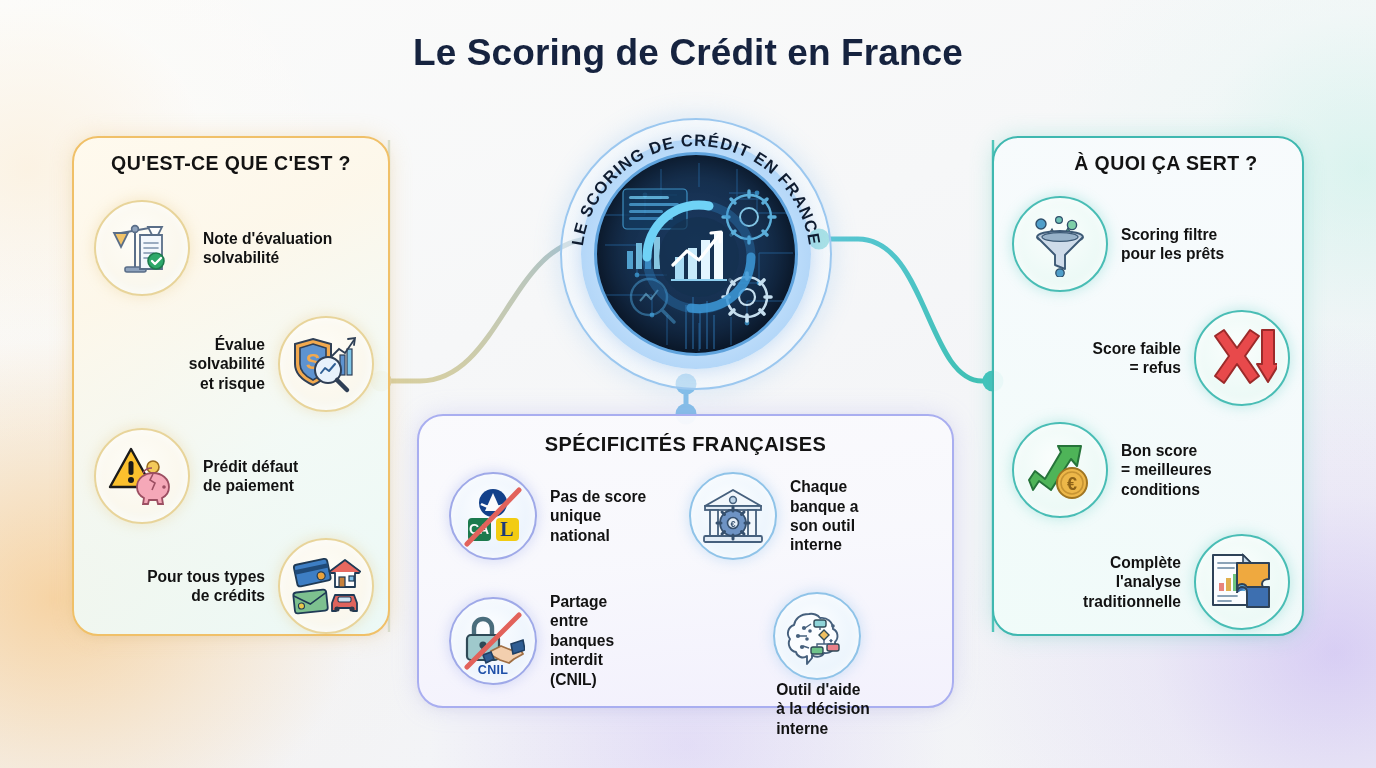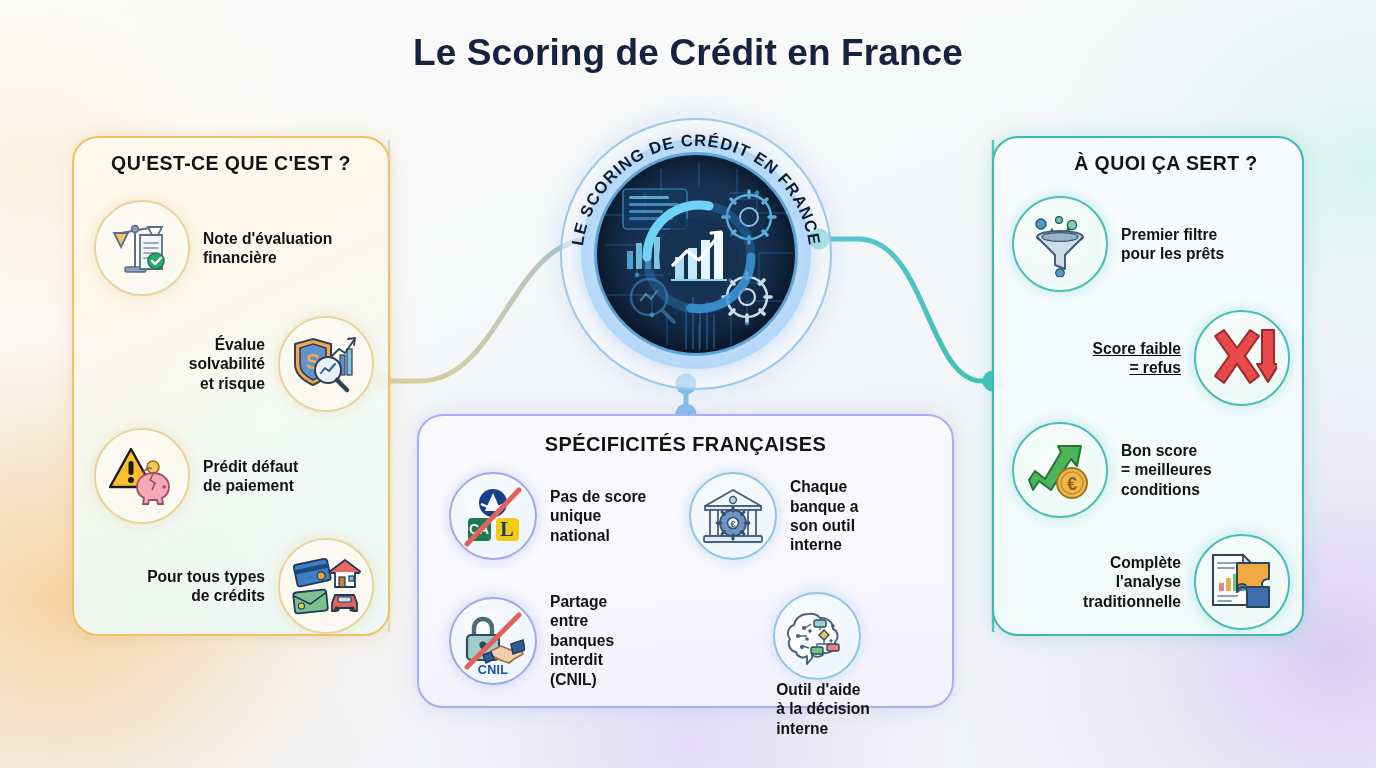--- a/index.html
+++ b/index.html
@@ -339,21 +339,21 @@
           <line x1="35" y1="28" x2="49" y2="28"></line>
             <line x1="35" y1="33" x2="49" y2="33"></line>
           <line x1="35" y1="38" x2="45" y2="38"></line>
             <line x1="35" y1="43" x2="42" y2="43"></line>
         </g>
         <circle cx="47" cy="46" r="8" fill="#2ea86a" stroke="#1d7a4c" stroke-width="1.6"></circle>
         <path d="M43 46 l3 3 l6 -6" stroke="#fff" stroke-width="2.4" fill="none" stroke-linecap="round" stroke-linejoin="round"></path>
       </svg>
     </div>
     <div class="lbl">Note d'évaluation
-financière</div>
+solvabilité</div>
   </div>
 
   <div class="item rev" style="left:20px; top:178px; width:280px; justify-content:flex-start;">
     <div class="ic ic-amber">
       <svg width="70" height="66" viewBox="0 0 70 66">
         <path d="M22 8 L40 13 L40 33 C40 44 31 50 22 54 C13 50 4 44 4 33 L4 13 Z" fill="#f2a94e" stroke="#2f3f55" stroke-width="2"></path>
         <path d="M22 13 L35 17 L35 33 C35 41 28 46 22 49 C16 46 9 41 9 33 L9 17 Z" fill="#5e93d0" stroke="#2f3f55" stroke-width="1.6"></path>
         <text x="22" y="38" font-size="22" font-weight="700" fill="#f2a94e" text-anchor="middle" font-family="Liberation Sans, sans-serif">S</text>
         <g>
           <rect x="42" y="30" width="5" height="14" fill="#f2a94e" stroke="#2f3f55" stroke-width="1.2"></rect>
@@ -431,25 +431,25 @@
         <circle cx="32" cy="9" r="3.4" fill="#6fc2b6" stroke="#2f4f6a" stroke-width="1.2"></circle>
         <circle cx="45" cy="14" r="4.6" fill="#7ecfa8" stroke="#2f4f6a" stroke-width="1.4"></circle>
         <path d="M22 23 l3 -5 l3 6 l-3 4 z" fill="#e8a23b" stroke="#2f4f6a" stroke-width="1.1"></path>
         <path d="M38 22 l3 -5 l3 6 l-3 4 z" fill="#5ab87f" stroke="#2f4f6a" stroke-width="1.1"></path>
         <ellipse cx="33" cy="26" rx="23" ry="6" fill="#b9cbdc" stroke="#3d5a76" stroke-width="1.9"></ellipse>
         <path d="M10 26 L28 44 L28 54 L38 58 L38 44 L56 26" fill="#cfdcea" stroke="#3d5a76" stroke-width="1.9" stroke-linejoin="round"></path>
         <ellipse cx="33" cy="26" rx="18" ry="4.4" fill="#97b2c9" stroke="#3d5a76" stroke-width="1.3"></ellipse>
         <circle cx="33" cy="62" r="4.2" fill="#4f9ec9" stroke="#2f4f6a" stroke-width="1.3"></circle>
       </svg>
     </div>
-    <div class="lbl">Premier filtre
+    <div class="lbl">Scoring filtre
 pour les prêts</div>
   </div>
 
-  <div class="item rev" style="left:14px; top:172px; width:282px; justify-content:flex-start;text-decoration:underline;">
+  <div class="item rev" style="left:14px; top:172px; width:282px; justify-content:flex-start;">
     <div class="ic ic-teal">
       <svg width="70" height="64" viewBox="0 0 70 64">
         <g stroke="#9c2a2a" stroke-width="2" stroke-linejoin="round">
           <path d="M8 10 L17 4 L30 22 L43 4 L52 10 L38 30 L52 50 L43 57 L30 38 L17 57 L8 50 L22 30 Z" fill="#e8494b"></path>
         </g>
         <path d="M55 4 L67 4 L67 38 L72 38 L61 56 L50 38 L55 38 Z" fill="#e8494b" stroke="#9c2a2a" stroke-width="2" stroke-linejoin="round"></path>
       </svg>
     </div>
     <div class="lbl">Score faible
 = refus</div>

